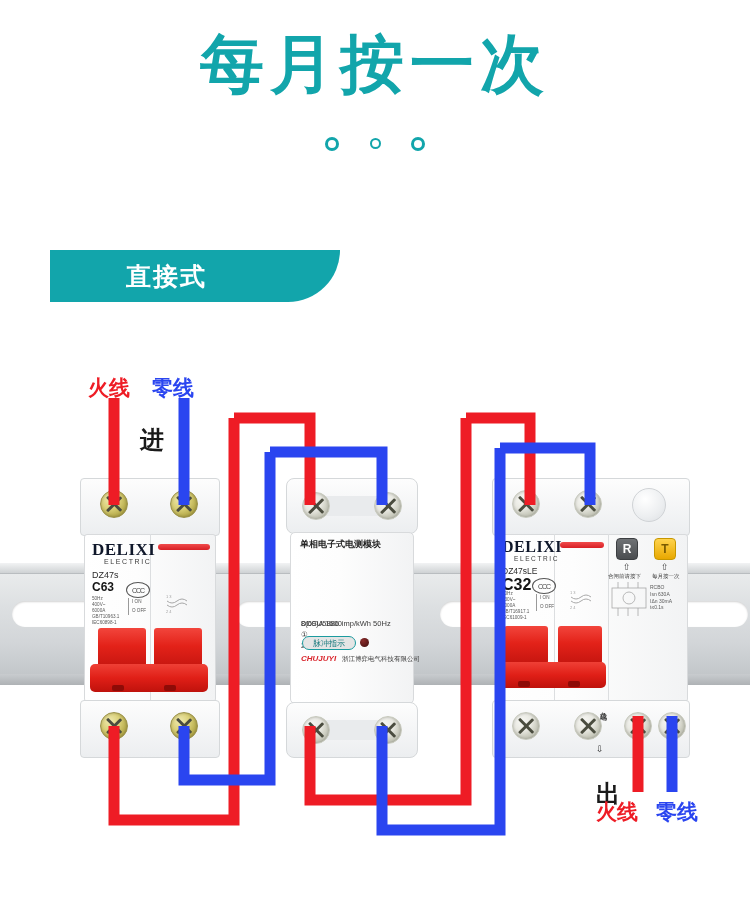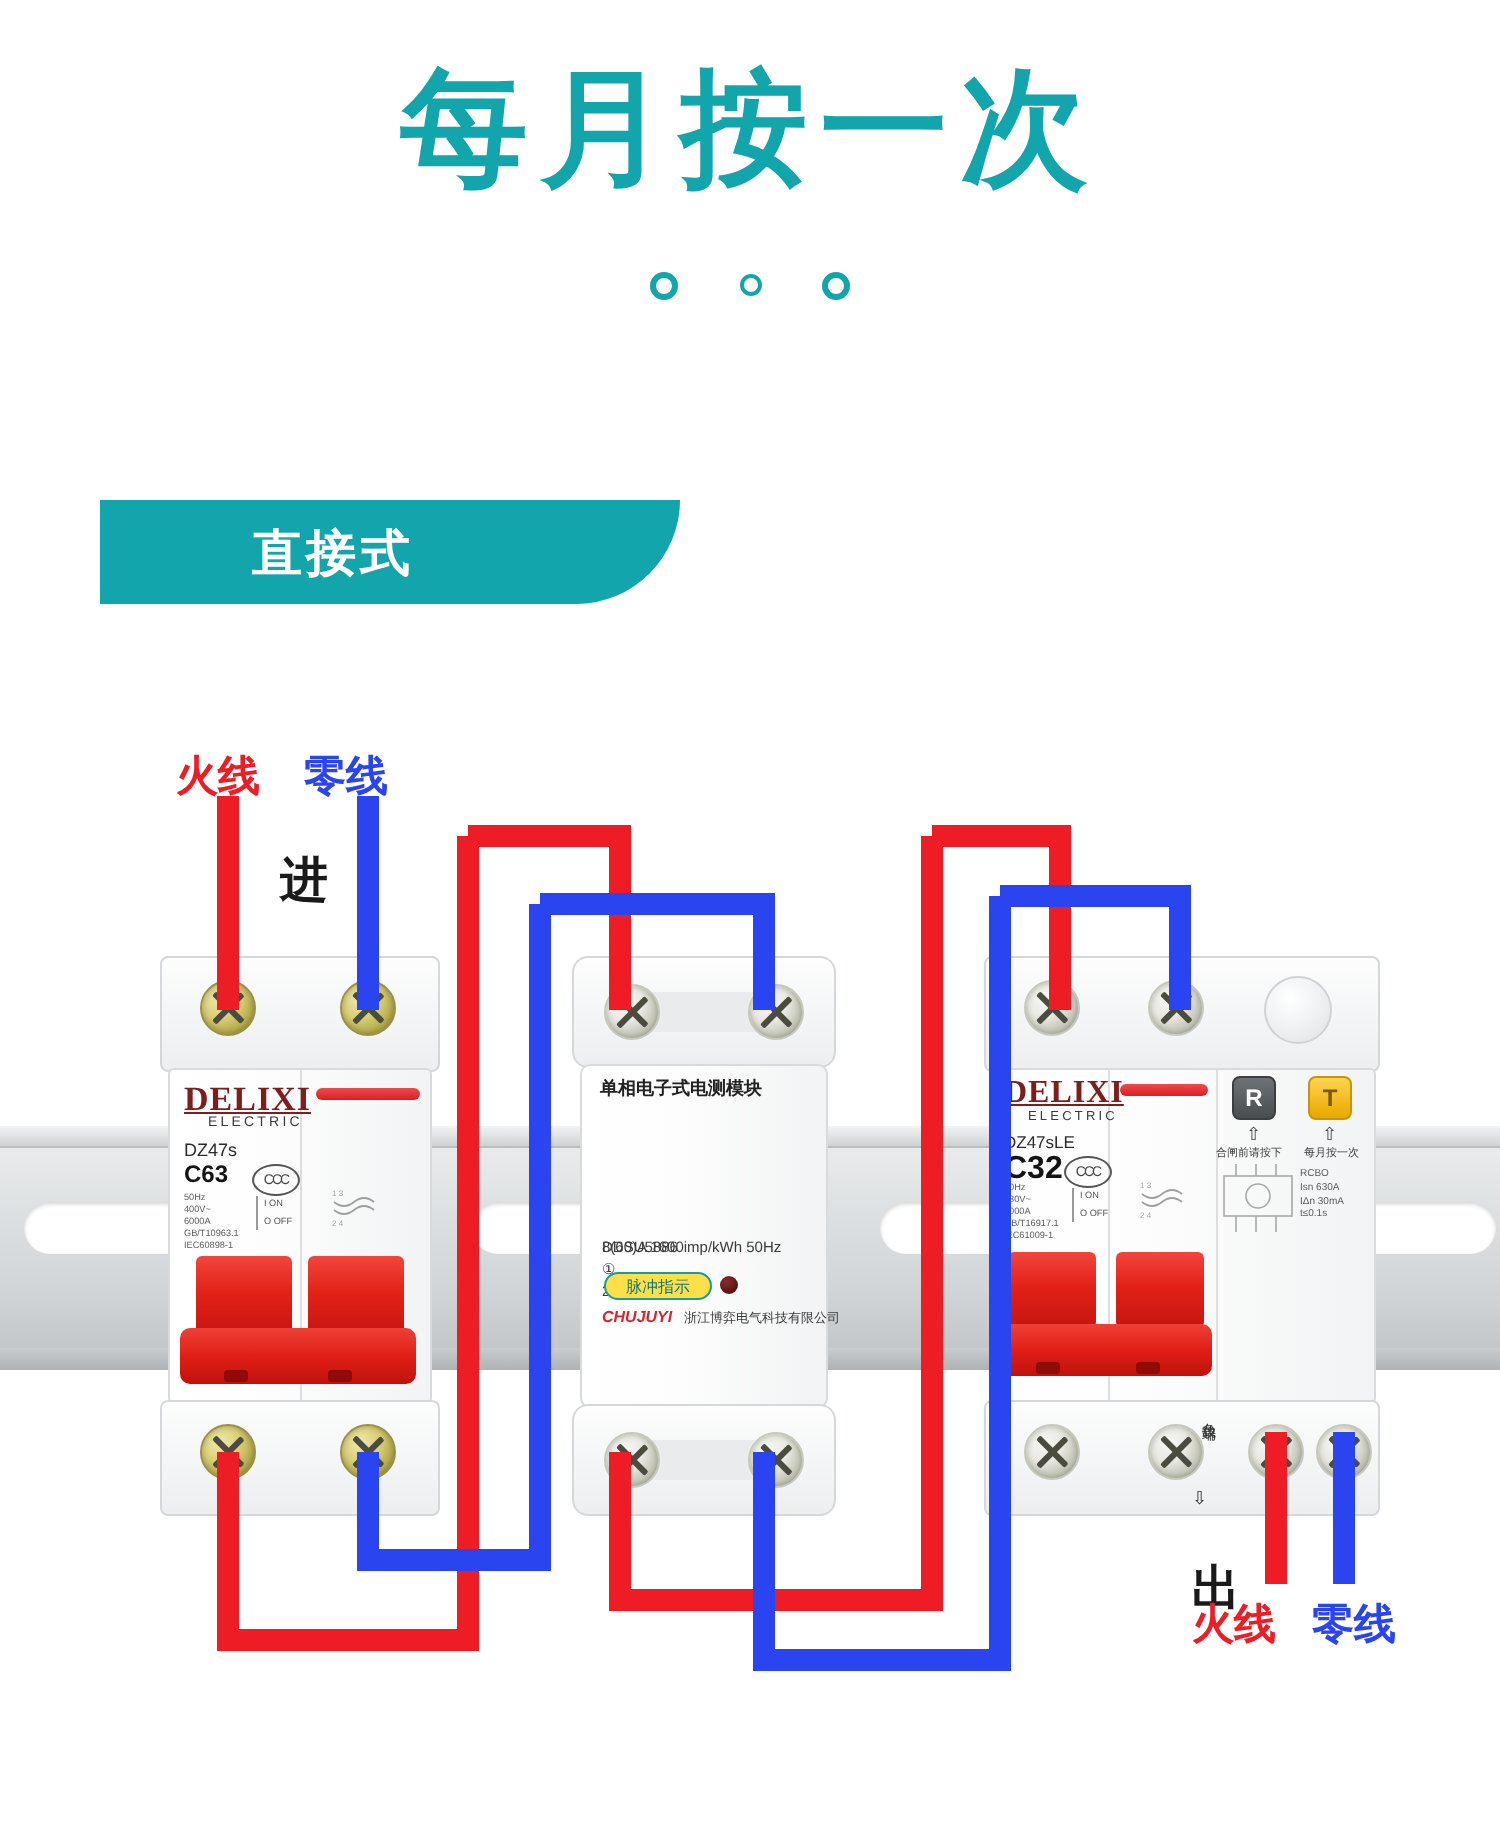--- a/index.html
+++ b/index.html
@@ -110,24 +110,23 @@
   }
   .screw::before,.screw::after{
     content:""; position:absolute; left:50%; top:50%;
     width:2.5px; height:20px; background:#4a4c3f;
     transform:translate(-50%,-50%) rotate(45deg); border-radius:1px;
   }
   .screw::after{ transform:translate(-50%,-50%) rotate(-45deg); }
 
   
   .brand{
-    position:absolute; color:#7f1d1d; font-weight:bold;
+    position:absolute; color:#0f172a; font-weight:bold;
     font-family:"Liberation Serif","DejaVu Serif",serif;
     letter-spacing:0.5px;
-    text-decoration:underline;
   }
   .brand-sub{
     position:absolute; color:#3a3a3a; letter-spacing:1.6px;
   }
   .model{ position:absolute; color:#2b2b2b; }
   .rating{ position:absolute; color:#141414; font-weight:bold; }
   .spec{
     position:absolute; color:#5a5a5a; line-height:1.28;
     font-size:4.6px; white-space:pre-line;
   }
@@ -181,21 +180,21 @@
   }
   .lcd-unit{ position:absolute; color:#1b1b1b; font-weight:bold; }
   .meter-title{
     position:absolute; color:#222; font-weight:bold; white-space:nowrap;
   }
   .meter-specs{
     position:absolute; color:#3b3b3b; line-height:1.45; white-space:pre-line;
   }
   .pulse-pill{
     position:absolute; border:1px solid #1b9b9f; border-radius:8px;
-    background:#fde047; color:#0d7377; text-align:center; white-space:nowrap;
+    background:#e5e5e5; color:#0d7377; text-align:center; white-space:nowrap;
   }
   .pulse-led{
     position:absolute; width:9px;height:9px;border-radius:50%;
     background:radial-gradient(circle at 35% 30%,#8a2b2b,#3e0d0d);
   }
   .mfr-brand{
     position:absolute; color:#d9252c; font-weight:bold; font-style:italic;
   }
   .mfr-name{ position:absolute; color:#3a3a3a; white-space:nowrap; }
 

